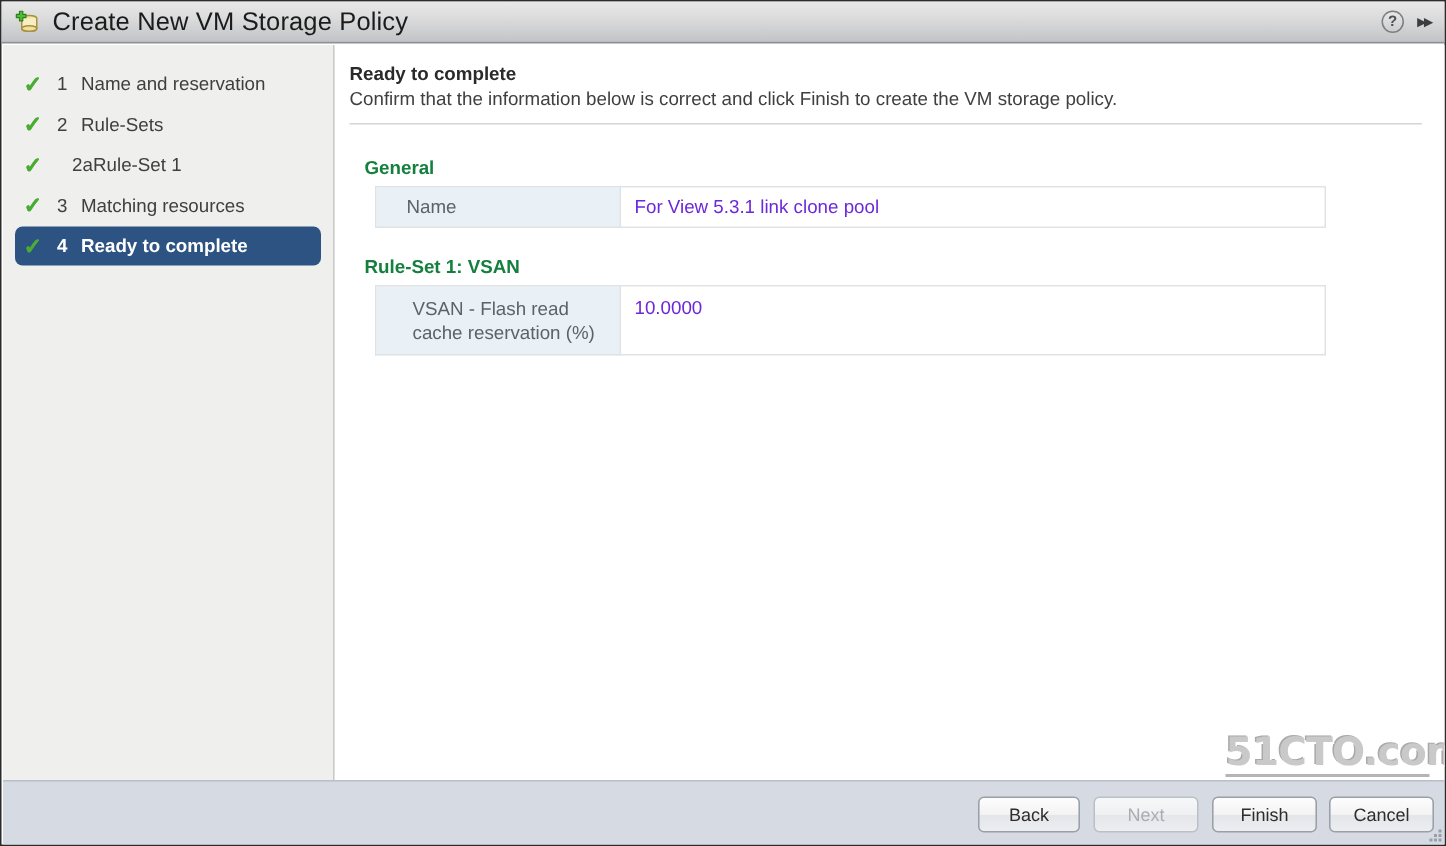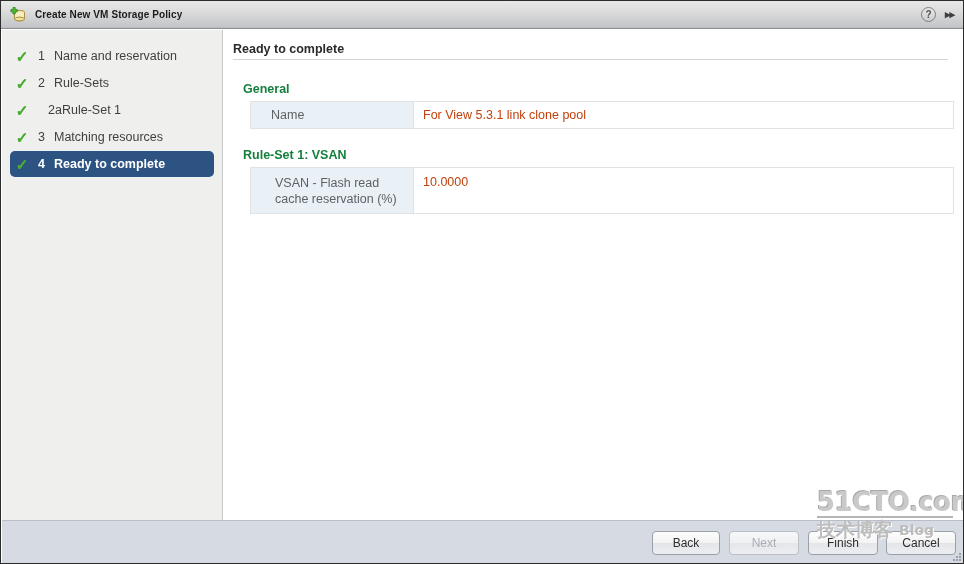--- a/index.html
+++ b/index.html
@@ -34,22 +34,22 @@
     box-sizing: border-box;
   }
   .title-icon {
     width: 18px; height: 18px;
     margin-left: 8px;
     position: relative;
     flex: none;
   }
   .title-text {
     margin-left: 8px;
-    font-size: 10px;
-    font-weight: bold;
+    font-size: 17px;
+    font-weight: normal;
     color: #1b1b1b;
     letter-spacing: .1px;
     white-space: nowrap;
   }
   .title-right {
     margin-left: auto;
     display: flex;
     align-items: center;
     gap: 9px;
     padding-right: 9px;
@@ -156,39 +156,39 @@
     margin: 0 0 22px 0;
   }
   .section-title {
     font-size: 12.5px;
     font-weight: bold;
     color: #15803d;
     margin: 0 0 5px 10px;
   }
   .tbl {
     margin: 0 0 0 17px;
-    width: 704px;
+    width: 634px;
     border-collapse: collapse;
     table-layout: fixed;
   }
   .tbl td {
     border: 1px solid #dfe3e6;
     font-size: 12.5px;
     vertical-align: middle;
     padding: 5px 8px 6px 20px;
     box-sizing: border-box;
   }
   .tbl td.k {
     width: 163px;
     background: #e9f1f7;
     color: #5d6266;
   }
   .tbl td.v {
     background: #ffffff;
-    color: #c2410c;
+    color: #6d28d9;
     padding-left: 9px;
   }
   .tbl.general td { height: 27px; }
   .tbl.ruleset td { height: 44px; vertical-align: top; padding-top: 7px; }
   .tbl.ruleset td.k { line-height: 16px; padding-left: 24px; }
   .gap { height: 19px; }
 
   
   .footer {
     position: absolute;
@@ -326,20 +326,21 @@
       </div>
       <div class="step active">
         <span class="chk">✓</span>
         <span class="num">4</span>
         <span class="lbl">Ready to complete</span>
       </div>
     </div>
 
   <div class="content">
     <div class="page-title">Ready to complete</div>
+    <div class="page-sub">Confirm that the information below is correct and click Finish to create the VM storage policy.</div>
     <div class="hr"></div>
 
     <div class="section-title">General</div>
     <table class="tbl general">
       <tbody id="general-rows">
           <tr>
             <td class="k">Name</td>
             <td class="v">For View 5.3.1 link clone pool</td>
           </tr>
         </tbody>
@@ -369,19 +370,15 @@
         <i style="right:6px;bottom:0"></i>
       <i style="right:0;bottom:3px"></i>
         <i style="right:3px;bottom:3px"></i>
       <i style="right:0;bottom:6px"></i>
     </span>
   </div>
 
   <div class="watermark">
     <div class="wm-main">51CTO.com</div>
     <div class="wm-rule"></div>
-    <div class="wm-row">
-      <span class="wm-cn">技术博客</span>
-      <span class="wm-blog">Blog</span>
-    </div>
   </div>
 
 </div>
 
 </body></html>

